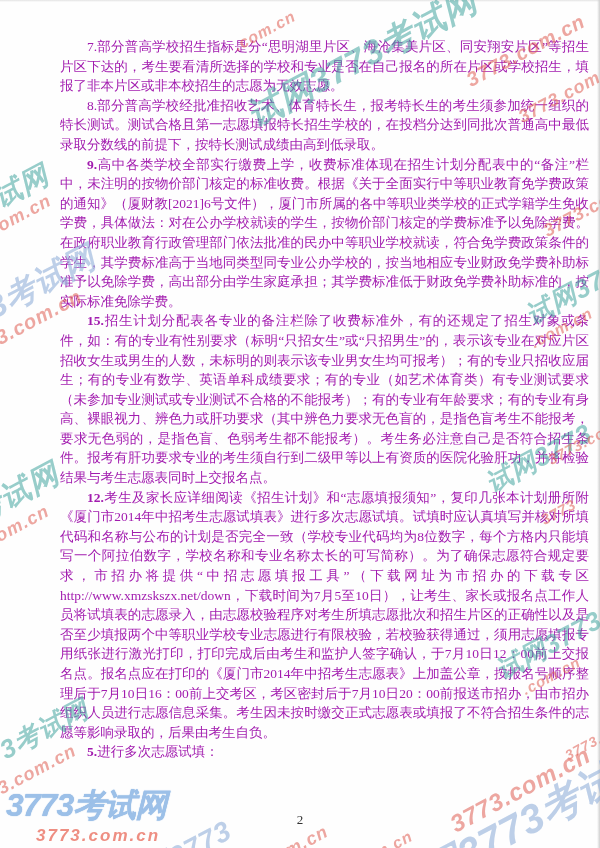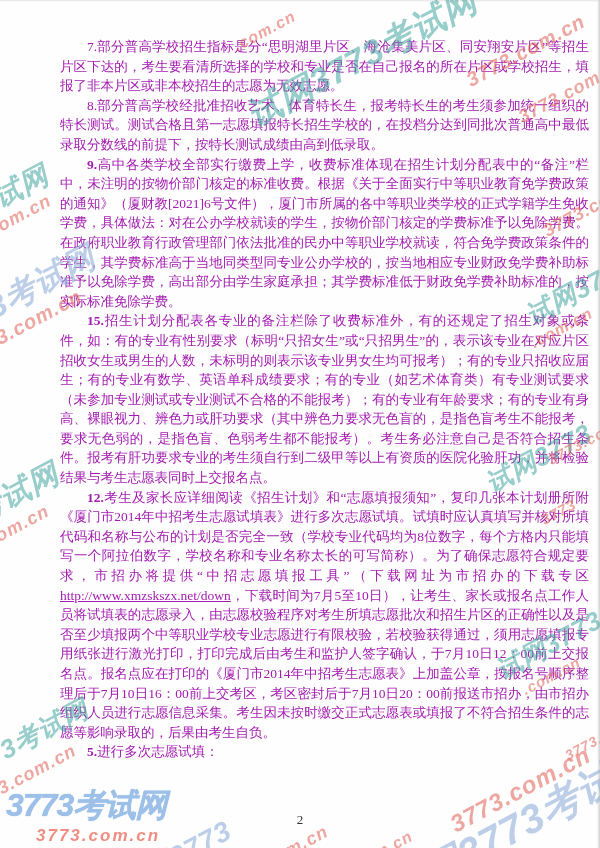--- a/index.html
+++ b/index.html
@@ -22,21 +22,21 @@
   .content{
     position:absolute;left:60px;top:37px;width:529px;
     color:#a21caf;
     font-size:13.5px;line-height:19.6px;
     text-align:justify;
     z-index:1;
   }
   .para{margin:0;text-indent:2em;}
   .num{font-weight:bold;}
   .num-reg{font-weight:normal;}
-  .url{text-decoration:underline;}
+  .url{}
   .page-number{
     position:absolute;left:0;right:0;top:812px;
     text-align:center;font-size:13px;color:#333;z-index:1;
     font-family:"Liberation Serif","DejaVu Serif",serif;
   }
   
   .wm-layer{position:absolute;inset:0;z-index:2;pointer-events:none;}
   .wm{
     position:absolute;white-space:nowrap;
     font-family:"Liberation Sans","DejaVu Sans",sans-serif;

